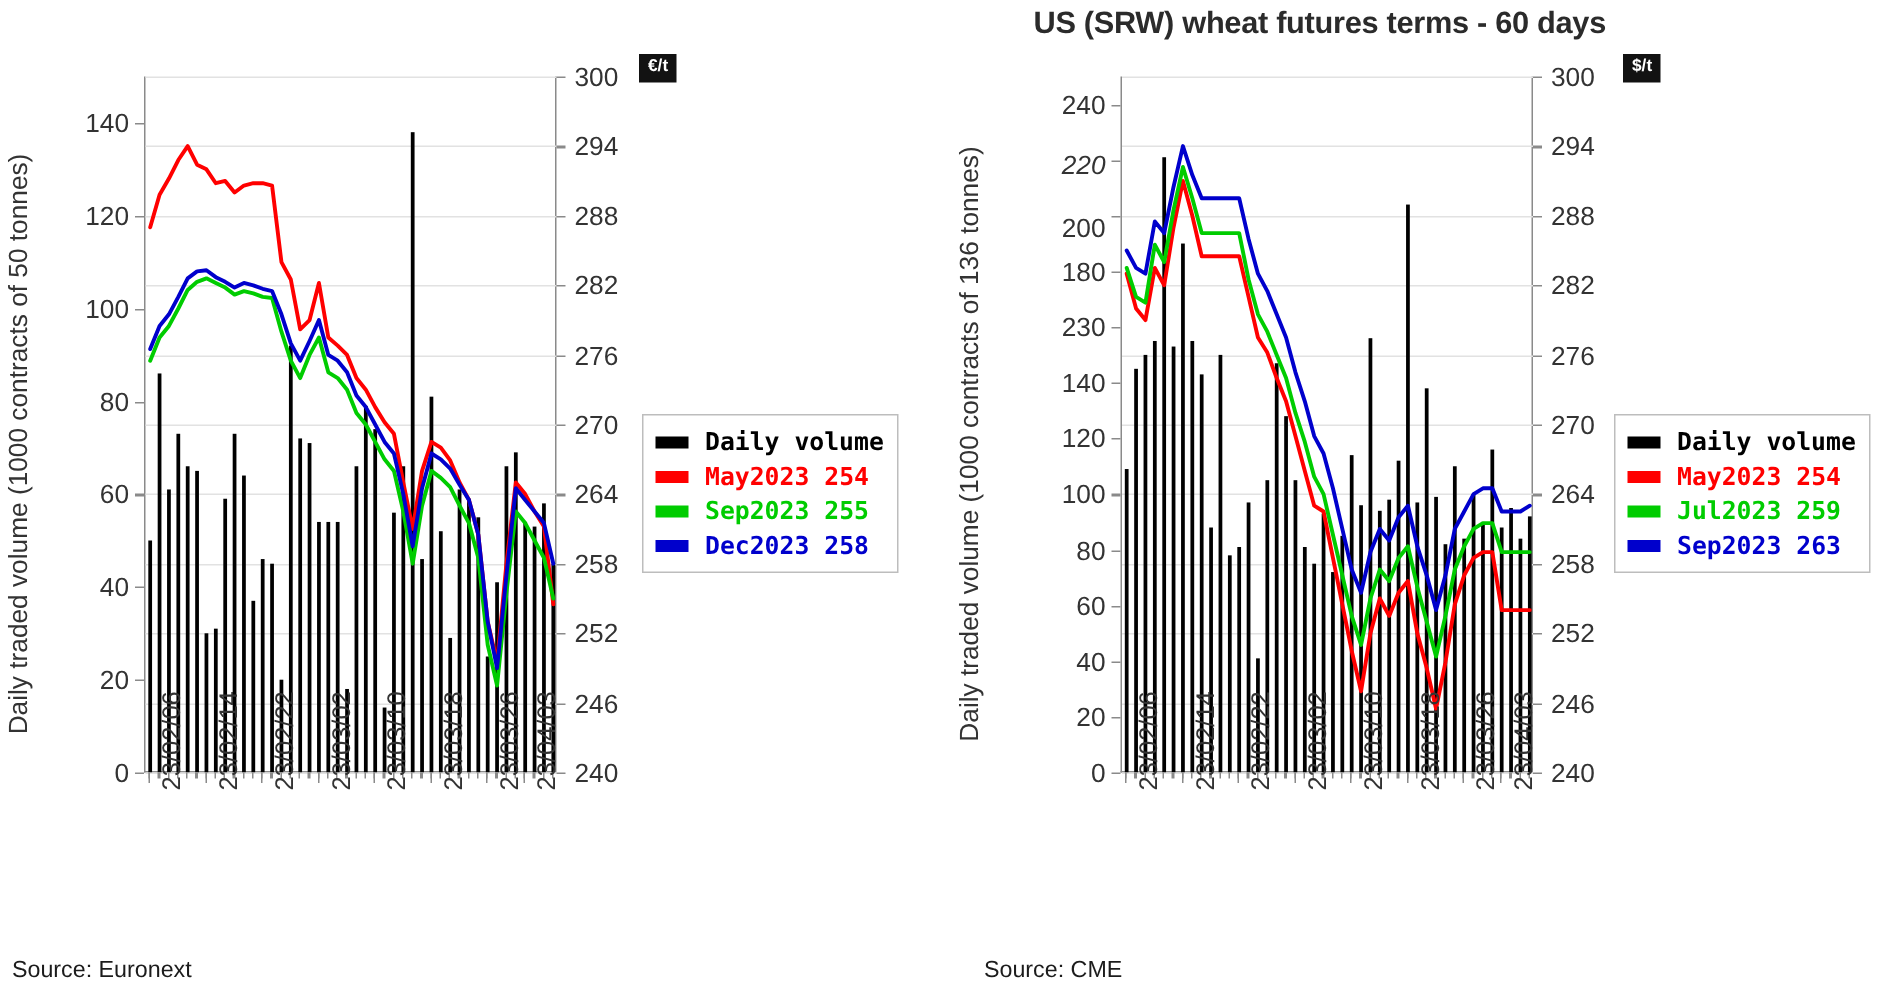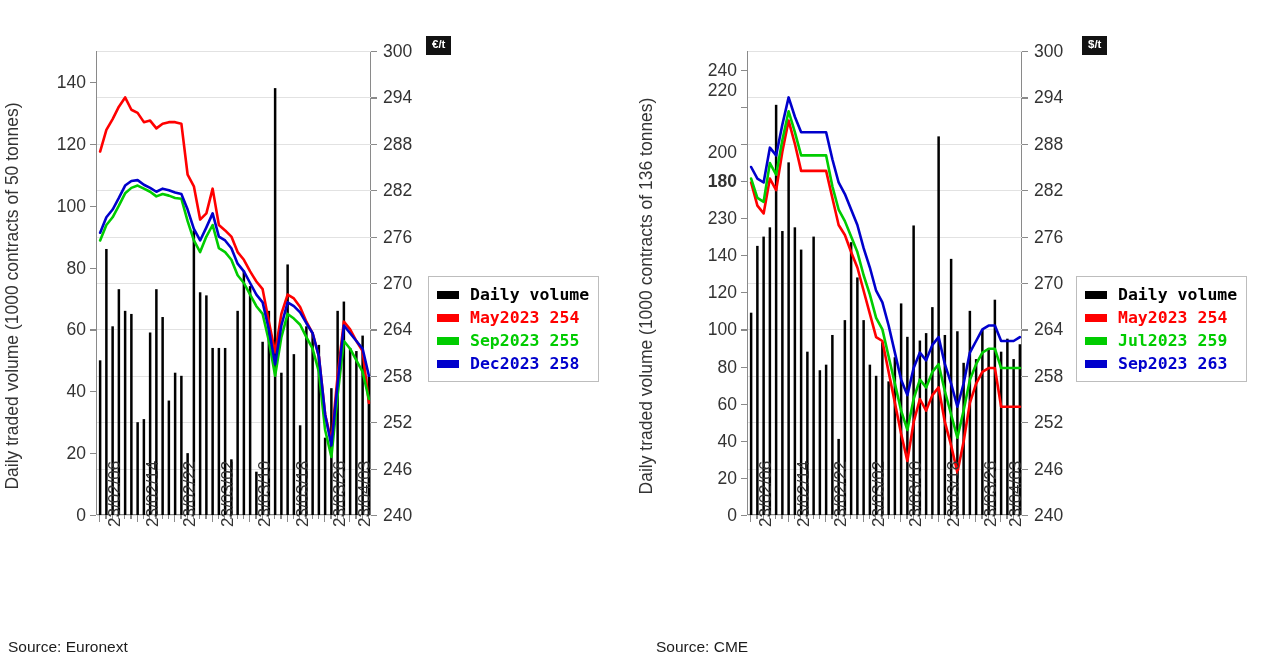--- a/index.html
+++ b/index.html
@@ -294,20 +294,21 @@
         <div class="legend-row">
           <span class="legend-swatch" style="background: rgb(0, 0, 204);"></span>
           <span class="legend-label" style="color: rgb(0, 0, 204);">Dec2023</span>
           <span class="legend-value" style="color: rgb(0, 0, 204);">258</span>
         </div>
       </div>
     <div class="source" style="left:8px;">Source: Euronext</div>
   </div>
 
   <div class="panel right">
+    <div class="chart-title">US (SRW) wheat futures terms - 60 days</div>
     <div class="ylabel-left pos">Daily traded volume (1000 contracts of 136 tonnes)</div>
     <div class="unit-badge" style="left:448px; top:36px;">$/t</div>
     <div id="plot-us" class="plot" style="left:113px; top:51px; width:275px; height:464px;">
       <div class="rightaxis"></div>
     <div class="gridline" style="top: 464px;"></div>
         <div class="gridline" style="top: 417.6px;"></div>
         <div class="gridline" style="top: 371.2px;"></div>
         <div class="gridline" style="top: 324.8px;"></div>
         <div class="gridline" style="top: 278.4px;"></div>
         <div class="gridline" style="top: 232px;"></div>
@@ -379,25 +380,25 @@
         <div class="ytick-l" style="left: 45px; width: 58px; top: 358.52px;">80</div>
         <div class="tickmark-l" style="left: 107px; top: 329.4px;"></div>
         <div class="ytick-l" style="left: 45px; width: 58px; top: 321.4px;">100</div>
         <div class="tickmark-l" style="left: 107px; top: 292.28px;"></div>
         <div class="ytick-l" style="left: 45px; width: 58px; top: 284.28px;">120</div>
         <div class="tickmark-l" style="left: 107px; top: 255.16px;"></div>
         <div class="ytick-l" style="left: 45px; width: 58px; top: 247.16px;">140</div>
         <div class="tickmark-l" style="left: 107px; top: 218.04px;"></div>
         <div class="ytick-l" style="left: 45px; width: 58px; top: 210.04px;">230</div>
         <div class="tickmark-l" style="left: 107px; top: 180.92px;"></div>
-        <div class="ytick-l" style="left: 45px; width: 58px; top: 172.92px; font-weight: bold;">180</div>
+        <div class="ytick-l" style="left: 45px; width: 58px; top: 172.92px;">180</div>
         <div class="tickmark-l" style="left: 107px; top: 143.8px;"></div>
         <div class="ytick-l" style="left: 45px; width: 58px; top: 144px;">200</div>
         <div class="tickmark-l" style="left: 107px; top: 106.68px;"></div>
-        <div class="ytick-l" style="left: 45px; width: 58px; top: 82px;">220</div>
+        <div class="ytick-l" style="left: 45px; width: 58px; top: 102px; font-style: italic;">220</div>
         <div class="tickmark-l" style="left: 107px; top: 69.56px;"></div>
         <div class="ytick-l" style="left: 45px; width: 58px; top: 61.56px;">240</div>
         <div class="tickmark-r" style="left: 388px; top: 515px;"></div>
         <div class="ytick-r" style="left: 400px; top: 507px;">240</div>
         <div class="tickmark-r" style="left: 388px; top: 468.6px;"></div>
         <div class="ytick-r" style="left: 400px; top: 460.6px;">246</div>
         <div class="tickmark-r" style="left: 388px; top: 422.2px;"></div>
         <div class="ytick-r" style="left: 400px; top: 414.2px;">252</div>
         <div class="tickmark-r" style="left: 388px; top: 375.8px;"></div>
         <div class="ytick-r" style="left: 400px; top: 367.8px;">258</div>

